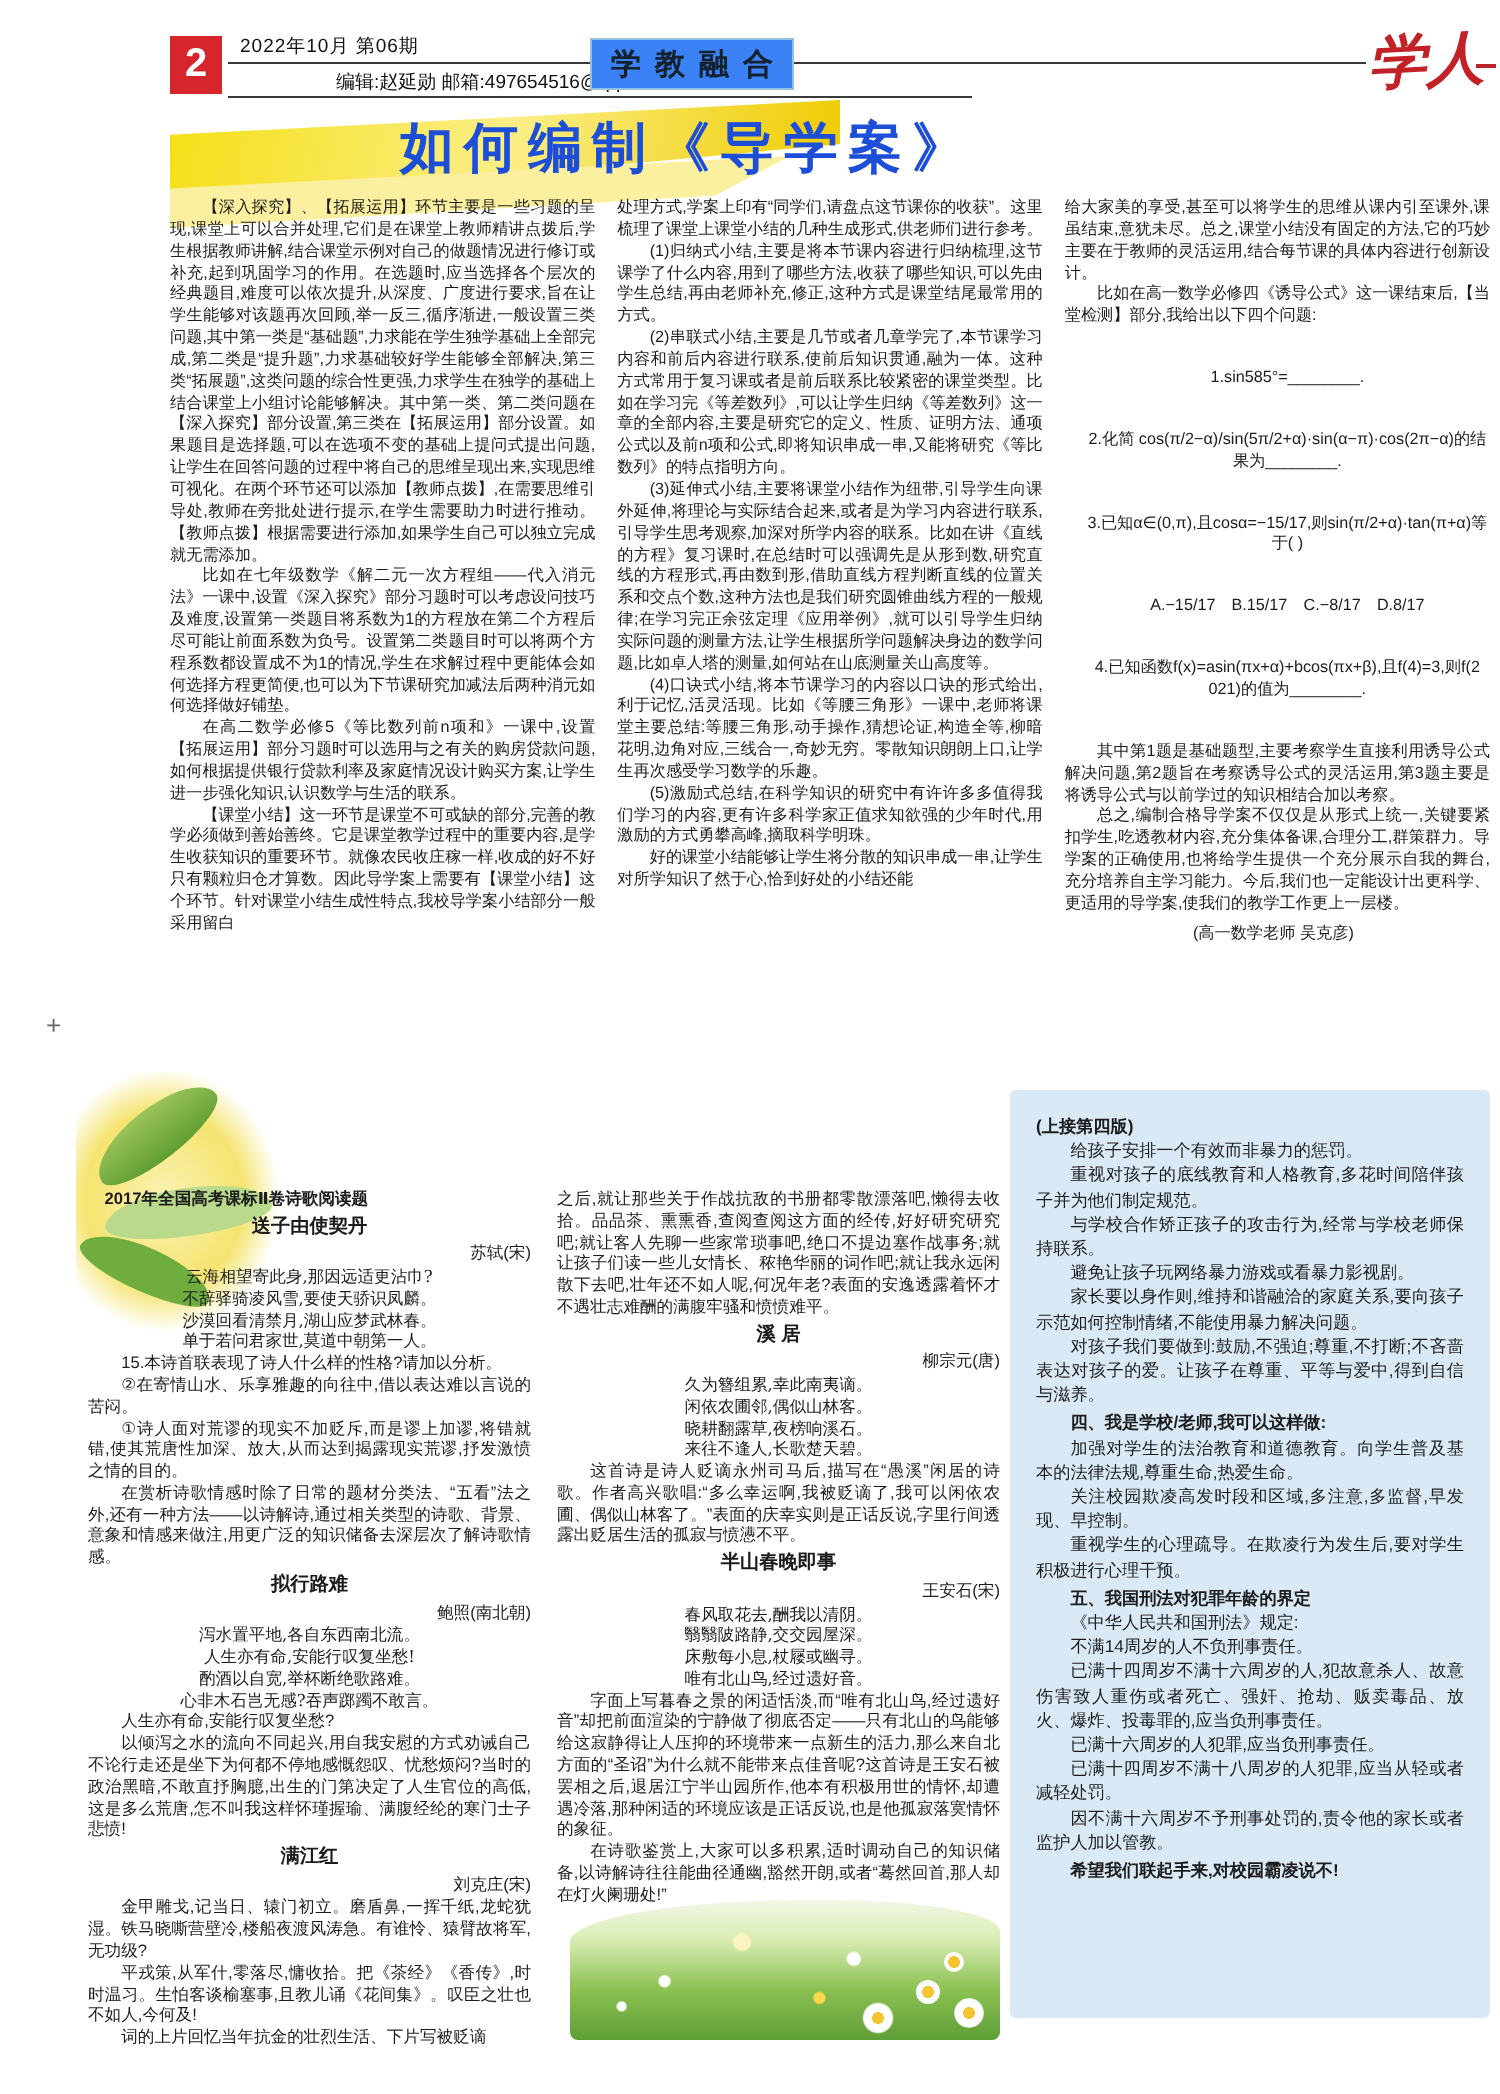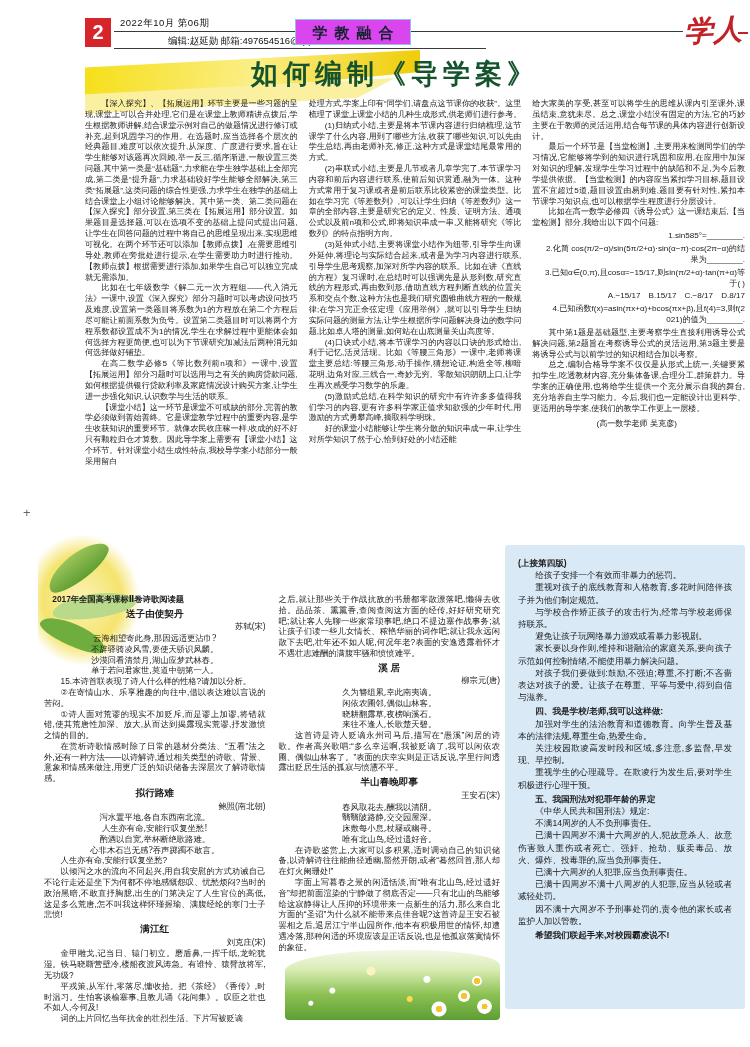--- a/index.html
+++ b/index.html
@@ -8,47 +8,47 @@
   .abs{position:absolute;}
 
   
   .pgnum{left:85px;top:18px;width:26px;height:29px;background:#d6252b;color:#fff;
          font-size:20px;font-weight:bold;text-align:center;line-height:29px;}
   .hdate{left:120px;top:17px;font-size:9.5px;letter-spacing:.5px;color:#111;}
   .heditor{left:120px;top:35px;font-size:9.5px;color:#111;padding-left:48px;}
   .hline{background:#3a3a3a;height:1px;}
   .hl1{left:114px;top:31px;width:569px;}
   .hl2{left:114px;top:48px;width:372px;}
-  .badge{left:295px;top:19px;width:116px;height:26px;background:#d946ef;border:1px solid #93c2e0;
+  .badge{left:295px;top:19px;width:102px;height:26px;background:#3b82f6;border:1px solid #93c2e0;
          font-size:15px;font-weight:700;text-align:center;line-height:26px;letter-spacing:7px;
          padding-left:7px;box-sizing:border-box;color:#15222e;z-index:3;}
   .masthead{left:684px;top:11px;font-size:29px;color:#c22127;font-weight:bold;font-style:italic;
             font-family:"DejaVu Serif","Liberation Serif",serif;transform:rotate(-3deg);z-index:3;}
   .hl3{left:738px;top:32px;width:10px;height:2px;background:#c22127;}
 
   
   .r1{left:85px;top:50px;width:335px;height:58px;z-index:1;
       background:linear-gradient(100deg,#f5df17,#fbee86 50%,#efcb00);
       clip-path:polygon(0 30%,100% 0,100% 38%,0 92%);}
   .r2{left:85px;top:78px;width:310px;height:36px;background:#fbf0a0;z-index:1;
       clip-path:polygon(0 45%,100% 0,88% 55%,0 100%);}
-  .t1{left:200px;top:56px;width:390px;text-align:center;margin:0;font-size:27px;font-weight:900;
-      color:#14532d;letter-spacing:5px;z-index:2;}
+  .t1{left:200px;top:56px;width:390px;margin:0;font-size:27px;font-weight:900;
+      color:#1d4ed8;letter-spacing:5px;z-index:2;}
   .a1cols{left:85px;top:99px;width:660px;height:426px;display:flex;gap:11px;overflow:hidden;z-index:2;}
   .a1col{flex:1;font-size:8.1px;line-height:1.34;}
 
   
   .blk{margin:0;}
   .b-para{text-indent:2em;text-align:justify;}
   .b-cont{text-align:justify;}
   .b-lead{font-weight:700;text-indent:1em;}
   .b-pt{text-align:center;font-weight:700;font-size:1.16em;margin:3px 0 1px;}
   .b-pa{text-align:right;margin-bottom:1px;}
   .b-v{text-align:center;font-family:"DejaVu Serif","Liberation Serif",serif;}
-  .b-math{text-align:right;padding-left:10px;margin:2px 0;}
+  .b-math{text-align:center;padding-left:10px;margin:20px 0;}
   .b-sig{text-align:center;margin-top:4px;padding-right:4px;}
   .b-head{font-weight:700;text-align:justify;}
   .b-headp{font-weight:700;text-indent:2em;text-align:justify;margin-top:2px;}
 
   .cropmark{left:23px;top:505px;font-size:13px;color:#666;}
 
   
   .a2{left:38px;top:536px;width:464px;height:508px;overflow:hidden;}
   .blob{position:absolute;left:-14px;top:-2px;width:116px;height:132px;border-radius:50%;opacity:.85;
         background:radial-gradient(closest-side,#faf0a8,#f3df55 68%,rgba(255,255,255,0));}
@@ -114,21 +114,20 @@
         <div class="blk b-cont">处理方式,学案上印有“同学们,请盘点这节课你的收获”。这里梳理了课堂上课堂小结的几种生成形式,供老师们进行参考。</div>
         <div class="blk b-para">(1)归纳式小结,主要是将本节课内容进行归纳梳理,这节课学了什么内容,用到了哪些方法,收获了哪些知识,可以先由学生总结,再由老师补充,修正,这种方式是课堂结尾最常用的方式。</div>
         <div class="blk b-para">(2)串联式小结,主要是几节或者几章学完了,本节课学习内容和前后内容进行联系,使前后知识贯通,融为一体。这种方式常用于复习课或者是前后联系比较紧密的课堂类型。比如在学习完《等差数列》,可以让学生归纳《等差数列》这一章的全部内容,主要是研究它的定义、性质、证明方法、通项公式以及前n项和公式,即将知识串成一串,又能将研究《等比数列》的特点指明方向。</div>
         <div class="blk b-para">(3)延伸式小结,主要将课堂小结作为纽带,引导学生向课外延伸,将理论与实际结合起来,或者是为学习内容进行联系,引导学生思考观察,加深对所学内容的联系。比如在讲《直线的方程》复习课时,在总结时可以强调先是从形到数,研究直线的方程形式,再由数到形,借助直线方程判断直线的位置关系和交点个数,这种方法也是我们研究圆锥曲线方程的一般规律;在学习完正余弦定理《应用举例》,就可以引导学生归纳实际问题的测量方法,让学生根据所学问题解决身边的数学问题,比如卓人塔的测量,如何站在山底测量关山高度等。</div>
         <div class="blk b-para">(4)口诀式小结,将本节课学习的内容以口诀的形式给出,利于记忆,活灵活现。比如《等腰三角形》一课中,老师将课堂主要总结:等腰三角形,动手操作,猜想论证,构造全等,柳暗花明,边角对应,三线合一,奇妙无穷。零散知识朗朗上口,让学生再次感受学习数学的乐趣。</div>
         <div class="blk b-para">(5)激励式总结,在科学知识的研究中有许许多多值得我们学习的内容,更有许多科学家正值求知欲强的少年时代,用激励的方式勇攀高峰,摘取科学明珠。</div>
         <div class="blk b-para">好的课堂小结能够让学生将分散的知识串成一串,让学生对所学知识了然于心,恰到好处的小结还能</div>
       </div>
     <div class="a1col">
         <div class="blk b-cont">给大家美的享受,甚至可以将学生的思维从课内引至课外,课虽结束,意犹未尽。总之,课堂小结没有固定的方法,它的巧妙主要在于教师的灵活运用,结合每节课的具体内容进行创新设计。</div>
-        <div class="blk b-para">最后一个环节是【当堂检测】,主要用来检测同学们的学习情况,它能够将学到的知识进行巩固和应用,在应用中加深对知识的理解,发现学生学习过程中的缺陷和不足,为今后教学提供依据。【当堂检测】的内容应当紧扣学习目标,题目设置不宜超过5道,题目设置由易到难,题目要有针对性,紧扣本节课学习知识点,也可以根据学生程度进行分层设计。</div>
         <div class="blk b-para">比如在高一数学必修四《诱导公式》这一课结束后,【当堂检测】部分,我给出以下四个问题:</div>
         <div class="blk b-math">1.sin585°=________.</div>
         <div class="blk b-math">2.化简 cos(π/2−α)/sin(5π/2+α)·sin(α−π)·cos(2π−α)的结果为________.</div>
         <div class="blk b-math">3.已知α∈(0,π),且cosα=−15/17,则sin(π/2+α)·tan(π+α)等于(  )</div>
         <div class="blk b-math">A.−15/17　B.15/17　C.−8/17　D.8/17</div>
         <div class="blk b-math">4.已知函数f(x)=asin(πx+α)+bcos(πx+β),且f(4)=3,则f(2 021)的值为________.</div>
         <div class="blk b-para">其中第1题是基础题型,主要考察学生直接利用诱导公式解决问题,第2题旨在考察诱导公式的灵活运用,第3题主要是将诱导公式与以前学过的知识相结合加以考察。</div>
         <div class="blk b-para">总之,编制合格导学案不仅仅是从形式上统一,关键要紧扣学生,吃透教材内容,充分集体备课,合理分工,群策群力。导学案的正确使用,也将给学生提供一个充分展示自我的舞台,充分培养自主学习能力。今后,我们也一定能设计出更科学、更适用的导学案,使我们的教学工作更上一层楼。</div>
         <div class="blk b-sig">(高一数学老师 吴克彦)</div>
       </div>
@@ -176,22 +175,22 @@
           <div class="blk b-v">闲依农圃邻,偶似山林客。</div>
           <div class="blk b-v">晓耕翻露草,夜榜响溪石。</div>
           <div class="blk b-v">来往不逢人,长歌楚天碧。</div>
           <div class="blk b-para">这首诗是诗人贬谪永州司马后,描写在“愚溪”闲居的诗歌。作者高兴歌唱:“多么幸运啊,我被贬谪了,我可以闲依农圃、偶似山林客了。”表面的庆幸实则是正话反说,字里行间透露出贬居生活的孤寂与愤懑不平。</div>
           <div class="blk b-pt">半山春晚即事</div>
           <div class="blk b-pa">王安石(宋)</div>
           <div class="blk b-v">春风取花去,酬我以清阴。</div>
           <div class="blk b-v">翳翳陂路静,交交园屋深。</div>
           <div class="blk b-v">床敷每小息,杖屦或幽寻。</div>
           <div class="blk b-v">唯有北山鸟,经过遗好音。</div>
+          <div class="blk b-para">字面上写暮春之景的闲适恬淡,而“唯有北山鸟,经过遗好音”却把前面渲染的宁静做了彻底否定——只有北山的鸟能够给这寂静得让人压抑的环境带来一点新生的活力,那么来自北方面的“圣诏”为什么就不能带来点佳音呢?这首诗是王安石被罢相之后,退居江宁半山园所作,他本有积极用世的情怀,却遭遇冷落,那种闲适的环境应该是正话反说,也是他孤寂落寞情怀的象征。</div>
           <div class="blk b-para">在诗歌鉴赏上,大家可以多积累,适时调动自己的知识储备,以诗解诗往往能曲径通幽,豁然开朗,或者“蓦然回首,那人却在灯火阑珊处!”</div>
-          <div class="blk b-para">字面上写暮春之景的闲适恬淡,而“唯有北山鸟,经过遗好音”却把前面渲染的宁静做了彻底否定——只有北山的鸟能够给这寂静得让人压抑的环境带来一点新生的活力,那么来自北方面的“圣诏”为什么就不能带来点佳音呢?这首诗是王安石被罢相之后,退居江宁半山园所作,他本有积极用世的情怀,却遭遇冷落,那种闲适的环境应该是正话反说,也是他孤寂落寞情怀的象征。</div>
           <div class="blk b-sig">(高中语文教师 刘博)</div>
         </div>
     </div>
   </div>
 
   <div class="abs meadow">
     <span class="daisy d1"></span>
     <span class="daisy d2"></span>
     <span class="daisy d3"></span>
     <span class="daisy d4"></span>

